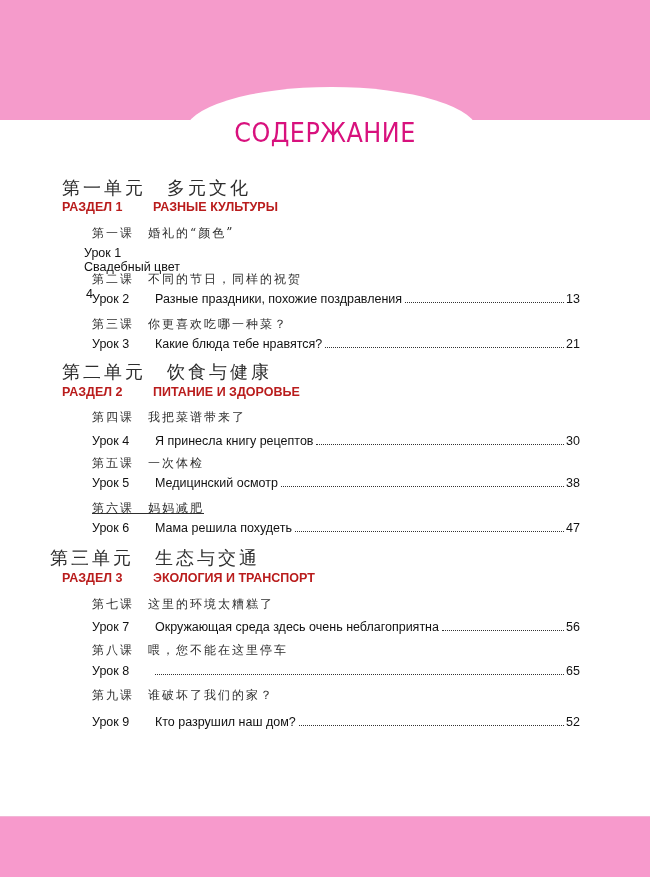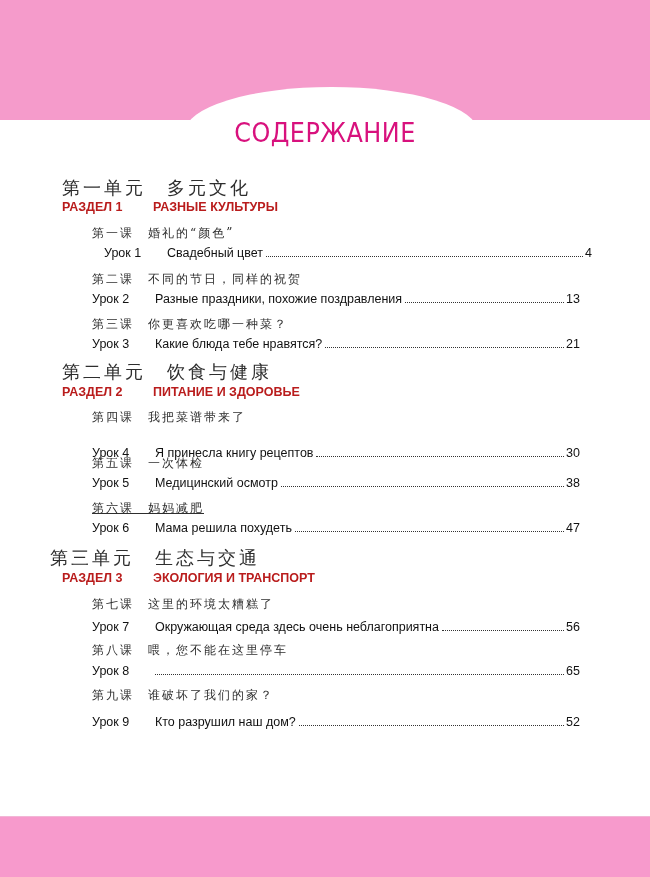--- a/index.html
+++ b/index.html
@@ -52,21 +52,21 @@
 
 <div class="band-top"></div>
 <div class="dome"></div>
 <div class="title">СОДЕРЖАНИЕ</div>
 
 <div class="row cn cn-unit" style="left:62px; top:176px;">第一单元　多元文化</div>
 <div class="row ru-unit" style="left:62px; top:200px;">РАЗДЕЛ 1</div>
 <div class="row ru-unit" style="left:153px; top:200px;">РАЗНЫЕ КУЛЬТУРЫ</div>
 
 <div class="row cn" style="left:92px; top:225px;">第一课　婚礼的“颜色”</div>
-<div class="row ru-lesson ru-row" style="left:104px; top:246px;">
+<div class="row ru-lesson ru-row" style="left:84px; top:246px;flex-direction:column;">
   <span class="num-label">Урок 1</span>
   <span class="lesson-title">Свадебный цвет</span>
   <span class="leader"></span>
   <span class="page">4</span>
 </div>
 
 <div class="row cn" style="left:92px; top:271px;">第二课　不同的节日，同样的祝贺</div>
 <div class="row ru-lesson ru-row" style="left:92px; top:292px;">
   <span class="num-label">Урок 2</span>
   <span class="lesson-title">Разные праздники, похожие поздравления</span>
@@ -80,21 +80,21 @@
   <span class="lesson-title">Какие блюда тебе нравятся?</span>
   <span class="leader"></span>
   <span class="page">21</span>
 </div>
 
 <div class="row cn cn-unit" style="left:62px; top:360px;">第二单元　饮食与健康</div>
 <div class="row ru-unit" style="left:62px; top:385px;">РАЗДЕЛ 2</div>
 <div class="row ru-unit" style="left:153px; top:385px;">ПИТАНИЕ И ЗДОРОВЬЕ</div>
 
 <div class="row cn" style="left:92px; top:409px;">第四课　我把菜谱带来了</div>
-<div class="row ru-lesson ru-row" style="left:92px; top:446px;">
+<div class="row ru-lesson ru-row" style="left:92px; top:434px;">
   <span class="num-label">Урок 4</span>
   <span class="lesson-title">Я принесла книгу рецептов</span>
   <span class="leader"></span>
   <span class="page">30</span>
 </div>
 
 <div class="row cn" style="left:92px; top:455px;">第五课　一次体检</div>
 <div class="row ru-lesson ru-row" style="left:92px; top:476px;">
   <span class="num-label">Урок 5</span>
   <span class="lesson-title">Медицинский осмотр</span>

